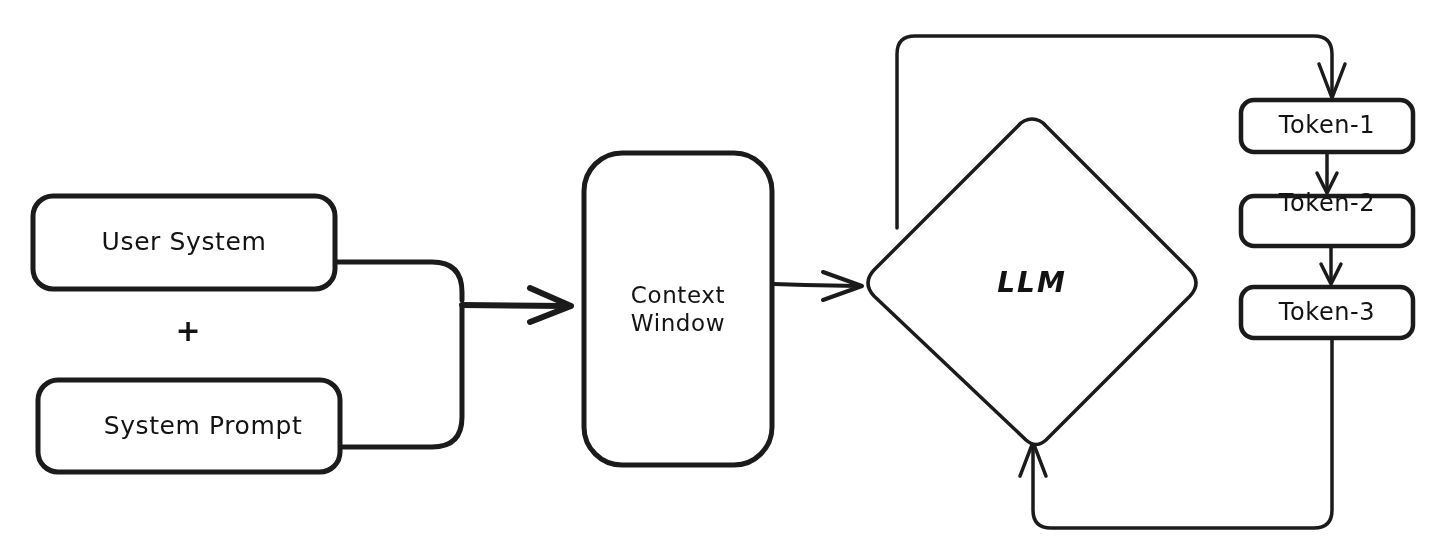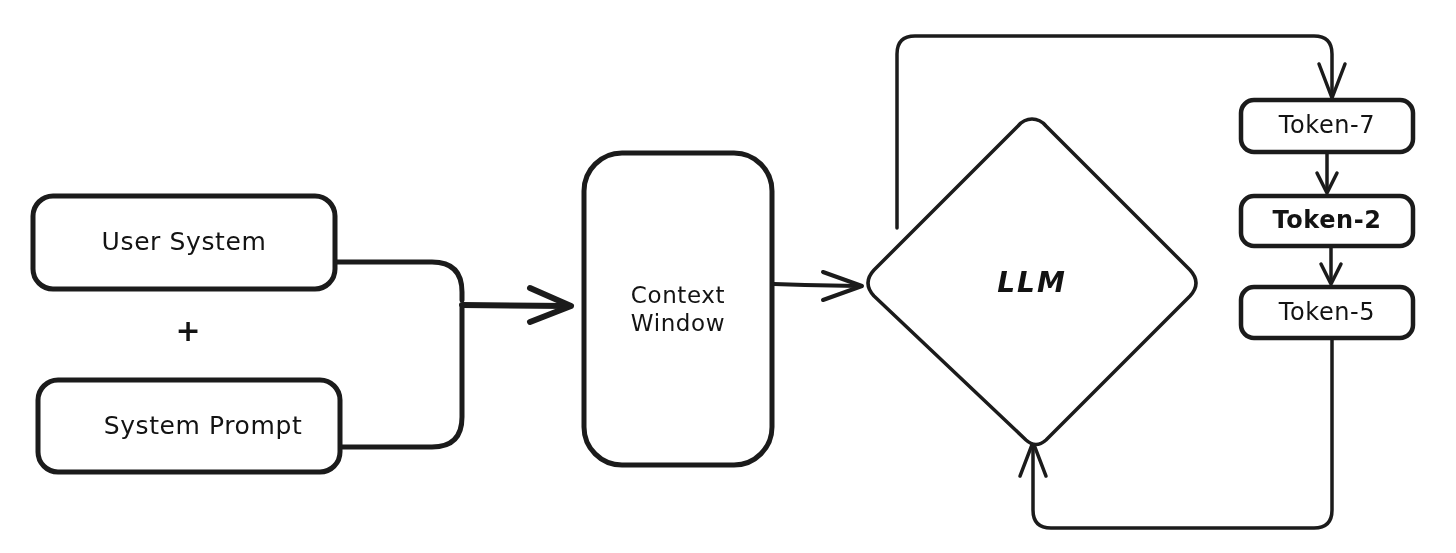--- a/index.html
+++ b/index.html
@@ -127,19 +127,19 @@
 
   <div class="node-label label-plus" style="left:163px; top:308px; width:50px; height:46px;">+</div>
 
   <div class="node-label label-box" style="left:52px; top:380px; width:302px; height:92px;">System Prompt</div>
 
   <div class="node-label label-context" style="left:584px; top:153px; width:188px; height:312px;">Context
 Window</div>
 
   <div class="node-label label-llm" style="left:932px; top:248px; width:200px; height:70px;">LLM</div>
 
-  <div class="node-label label-token" style="left:1241px; top:100px; width:172px; height:52px;">Token-7</div>
+  <div class="node-label label-token" style="left:1241px; top:100px; width:172px; height:52px;">Token-1</div>
 
-  <div class="node-label label-token" style="left:1241px; top:196px; width:172px; height:50px;font-weight:bold;">Token-2</div>
+  <div class="node-label label-token" style="left:1241px; top:179px; width:172px; height:50px;">Token-2</div>
 
-  <div class="node-label label-token" style="left:1241px; top:287px; width:172px; height:51px;">Token-5</div>
+  <div class="node-label label-token" style="left:1241px; top:287px; width:172px; height:51px;">Token-3</div>
 
 </div>
 
 </body></html>

